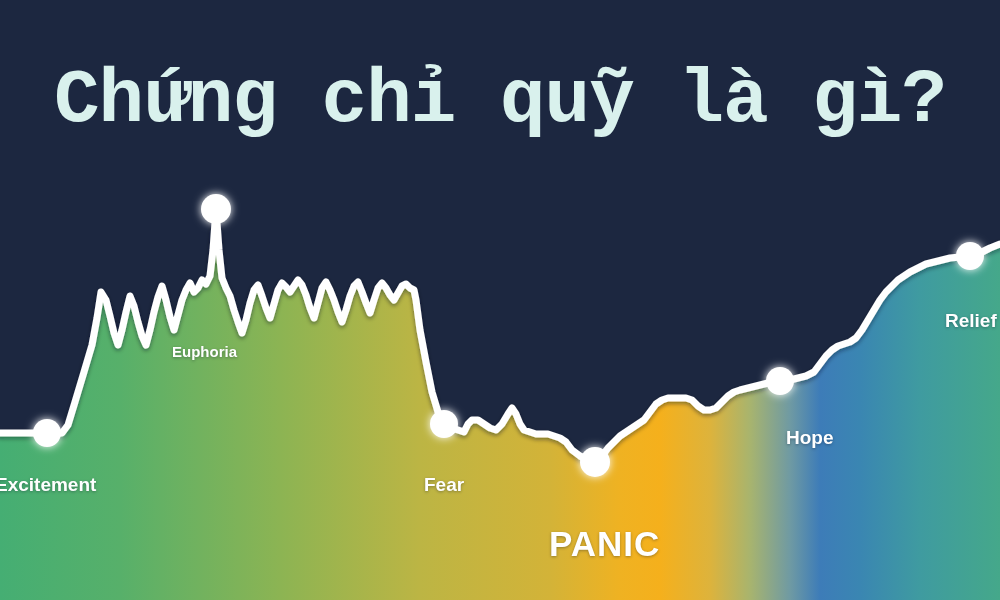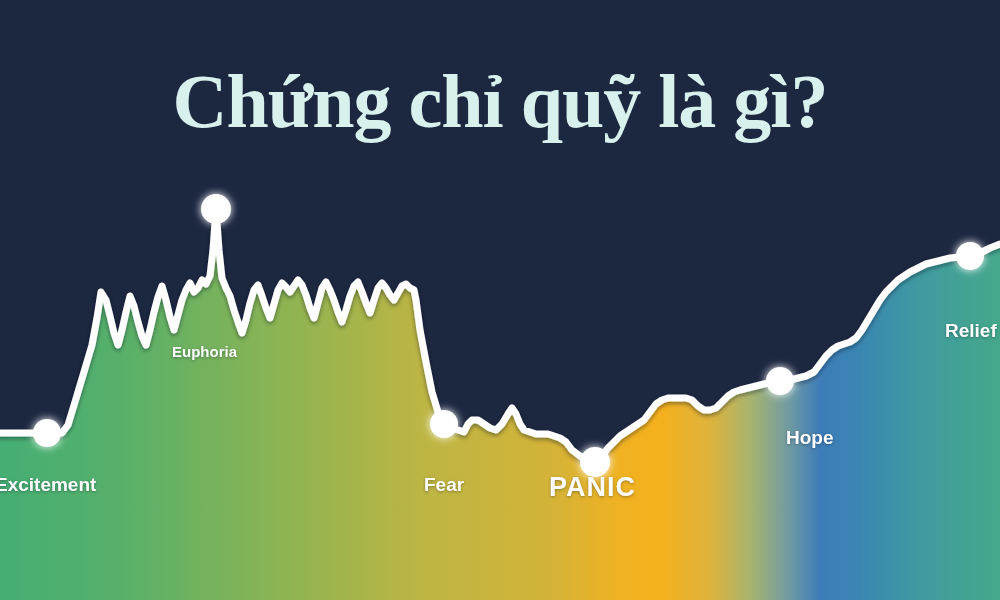--- a/index.html
+++ b/index.html
@@ -23,43 +23,43 @@
     height: 600px;
     display: block;
   }
   #title {
     position: absolute;
     left: 0;
     top: 62px;
     width: 1000px;
     text-align: center;
     color: #d9f1ed;
-    font-family: Liberation Serif, serif;
+    font-family: Liberation Mono, monospace;
     font-weight: 700;
     font-size: 76px;
     letter-spacing: -1px;
     line-height: 1.05;
     white-space: nowrap;
     z-index: 5;
   }
   .chart-label {
     position: absolute;
     color: #ffffff;
     font-family: "Liberation Sans", sans-serif;
     font-weight: 700;
     white-space: nowrap;
     z-index: 4;
     text-shadow: 0 1px 3px rgba(10,18,36,0.35);
   }
   .lbl-excitement { left: -5px;  top: 474px; font-size: 19px; }
   .lbl-euphoria   { left: 172px; top: 343px; font-size: 15px; }
   .lbl-fear       { left: 424px; top: 466px; font-size: 19px; margin-top: 8px; }
-  .lbl-panic      { left: 549px; top: 472px; font-size: 27px; letter-spacing: 1px; }
+  .lbl-panic      { left: 549px; top: 524px; font-size: 35px; letter-spacing: 1px; }
   .lbl-hope       { left: 756px; top: 427px; font-size: 19px; padding-left: 30px; }
-  .lbl-relief     { left: 945px; top: 320px; font-size: 19px; }
+  .lbl-relief     { left: 945px; top: 310px; font-size: 19px; }
 </style>
 </head>
 <body style="background: rgb(28, 39, 64);">
 
 <div id="stage" style="background: rgb(28, 39, 64);">
 
   <svg id="chart-svg" viewBox="0 0 1000 600" preserveAspectRatio="none" aria-hidden="true">
     <defs>
       <linearGradient id="areaGrad" x1="0" y1="0" x2="1" y2="0">
           <stop offset="0%" stop-color="#45ae73"></stop>

